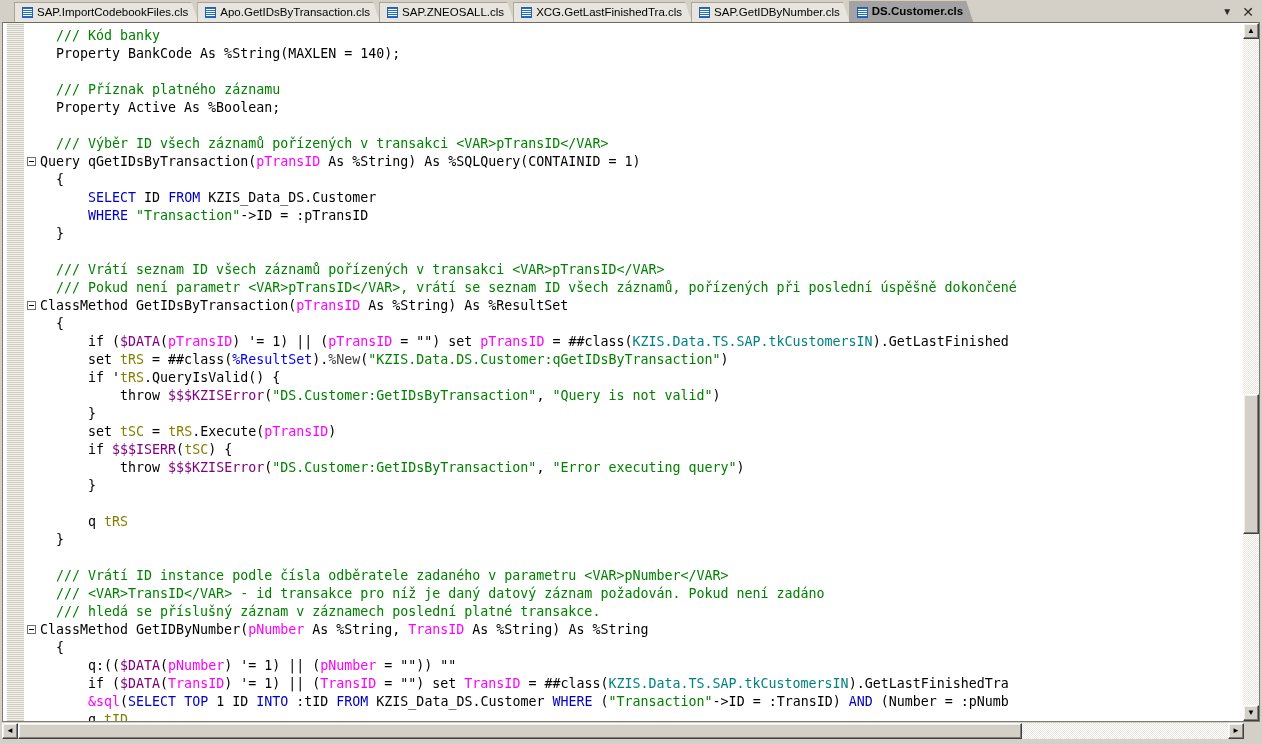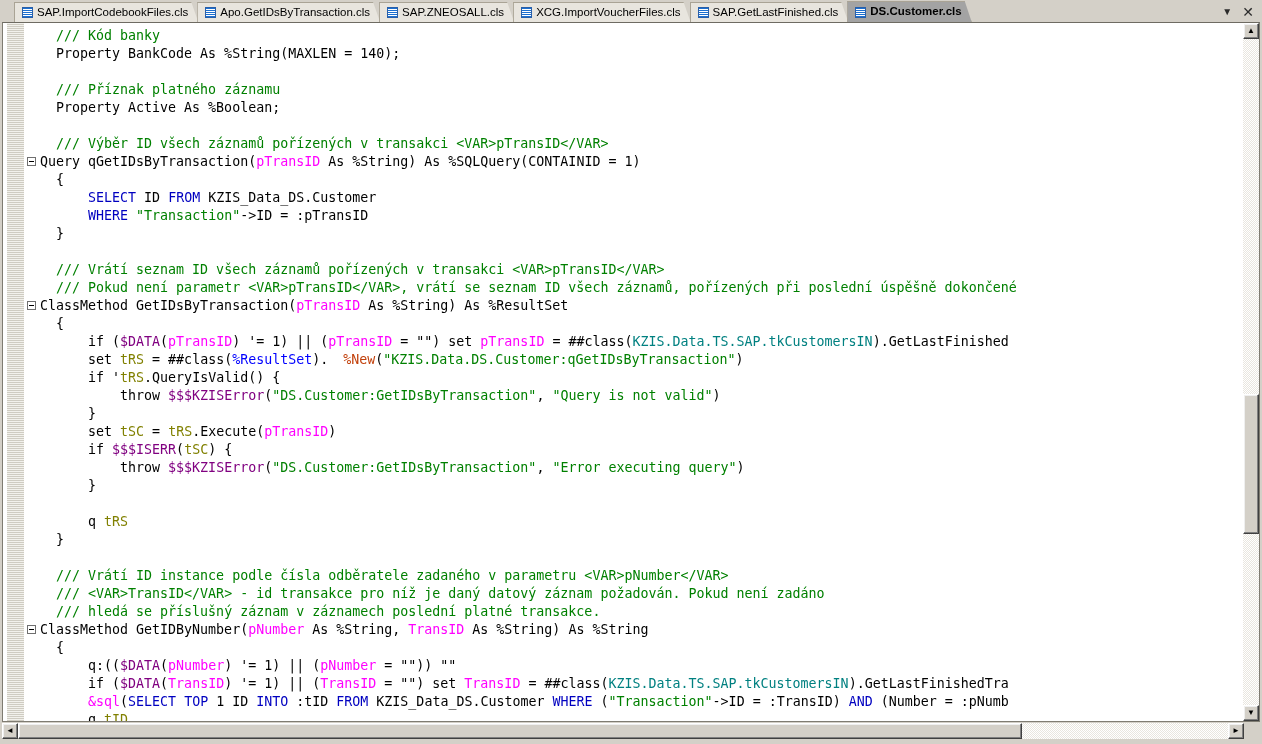--- a/index.html
+++ b/index.html
@@ -155,21 +155,21 @@
   .c-com   { color: #008000; }            
   .c-plain { color: #000000; }
   .c-param { color: #ff00ff; }            
   .c-var   { color: #808000; }            
   .c-str   { color: #008000; }            
   .c-cls   { color: #008080; }            
   .c-sql   { color: #0000c0; }            
   .c-sqlid { color: #000000; }            
   .c-macro { color: #800080; }            
   .c-sys   { color: #0000ff; }            
-  .c-meth  { color: #c2410c; margin-left: 15px; }
+  .c-meth  { color: #404040; }
 
   
   .sb-btn {
     background: #d4d0c8;
     border: 1px solid #ffffff;
     border-right-color: #404040;
     border-bottom-color: #404040;
     box-shadow: inset -1px -1px 0 #808080, inset 1px 1px 0 #efefef;
     box-sizing: border-box;
     display: flex; align-items: center; justify-content: center;
@@ -230,25 +230,25 @@
         <div class="tab">
           <span class="tab-icon"></span>
           <span class="tab-label">Apo.GetIDsByTransaction.cls</span>
         </div>
         <div class="tab">
           <span class="tab-icon"></span>
           <span class="tab-label">SAP.ZNEOSALL.cls</span>
         </div>
         <div class="tab">
           <span class="tab-icon"></span>
-          <span class="tab-label">XCG.ImportVoucherFiles.cls</span>
-        </div>
-        <div class="tab">
-          <span class="tab-icon"></span>
-          <span class="tab-label">SAP.GetLastFinished.cls</span>
+          <span class="tab-label">XCG.GetLastFinishedTra.cls</span>
+        </div>
+        <div class="tab">
+          <span class="tab-icon"></span>
+          <span class="tab-label">SAP.GetIDByNumber.cls</span>
         </div>
         <div class="tab active">
           <span class="tab-icon"></span>
           <span class="tab-label">DS.Customer.cls</span>
         </div>
       </div>
     <div id="tab-controls">
       <span class="ctl-chevron">▼</span>
       <span class="ctl-close">✕</span>
     </div>

